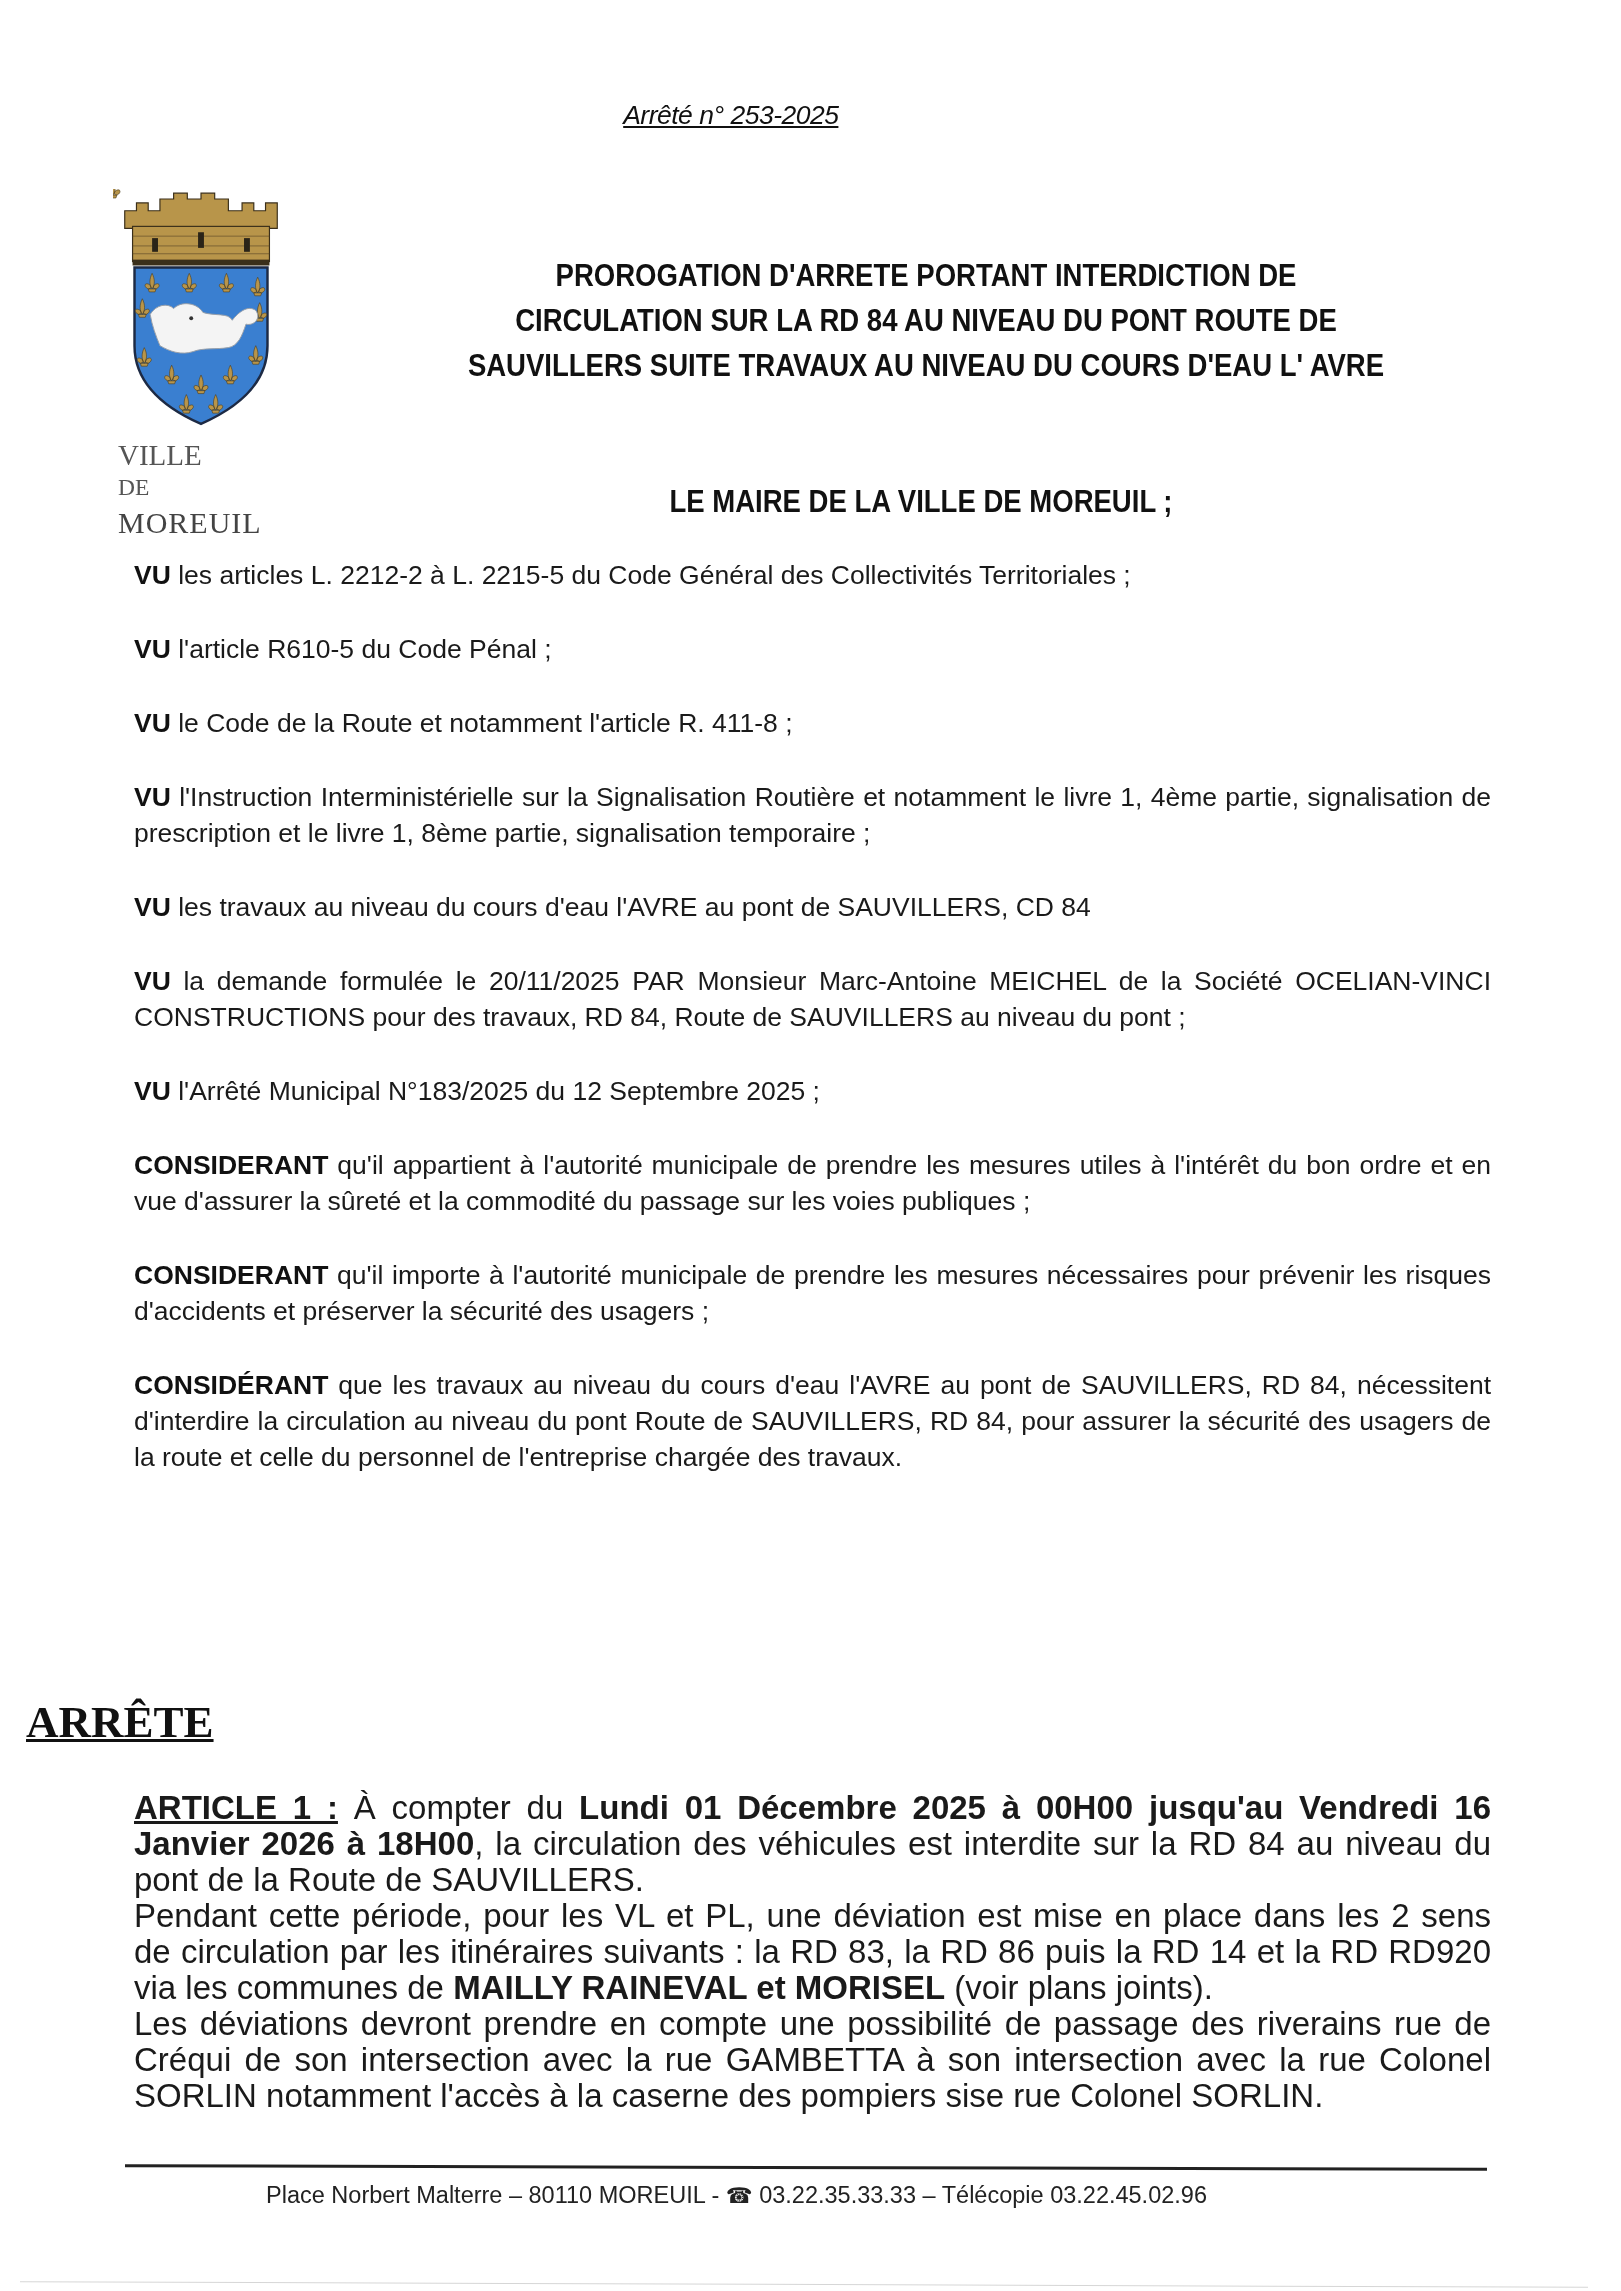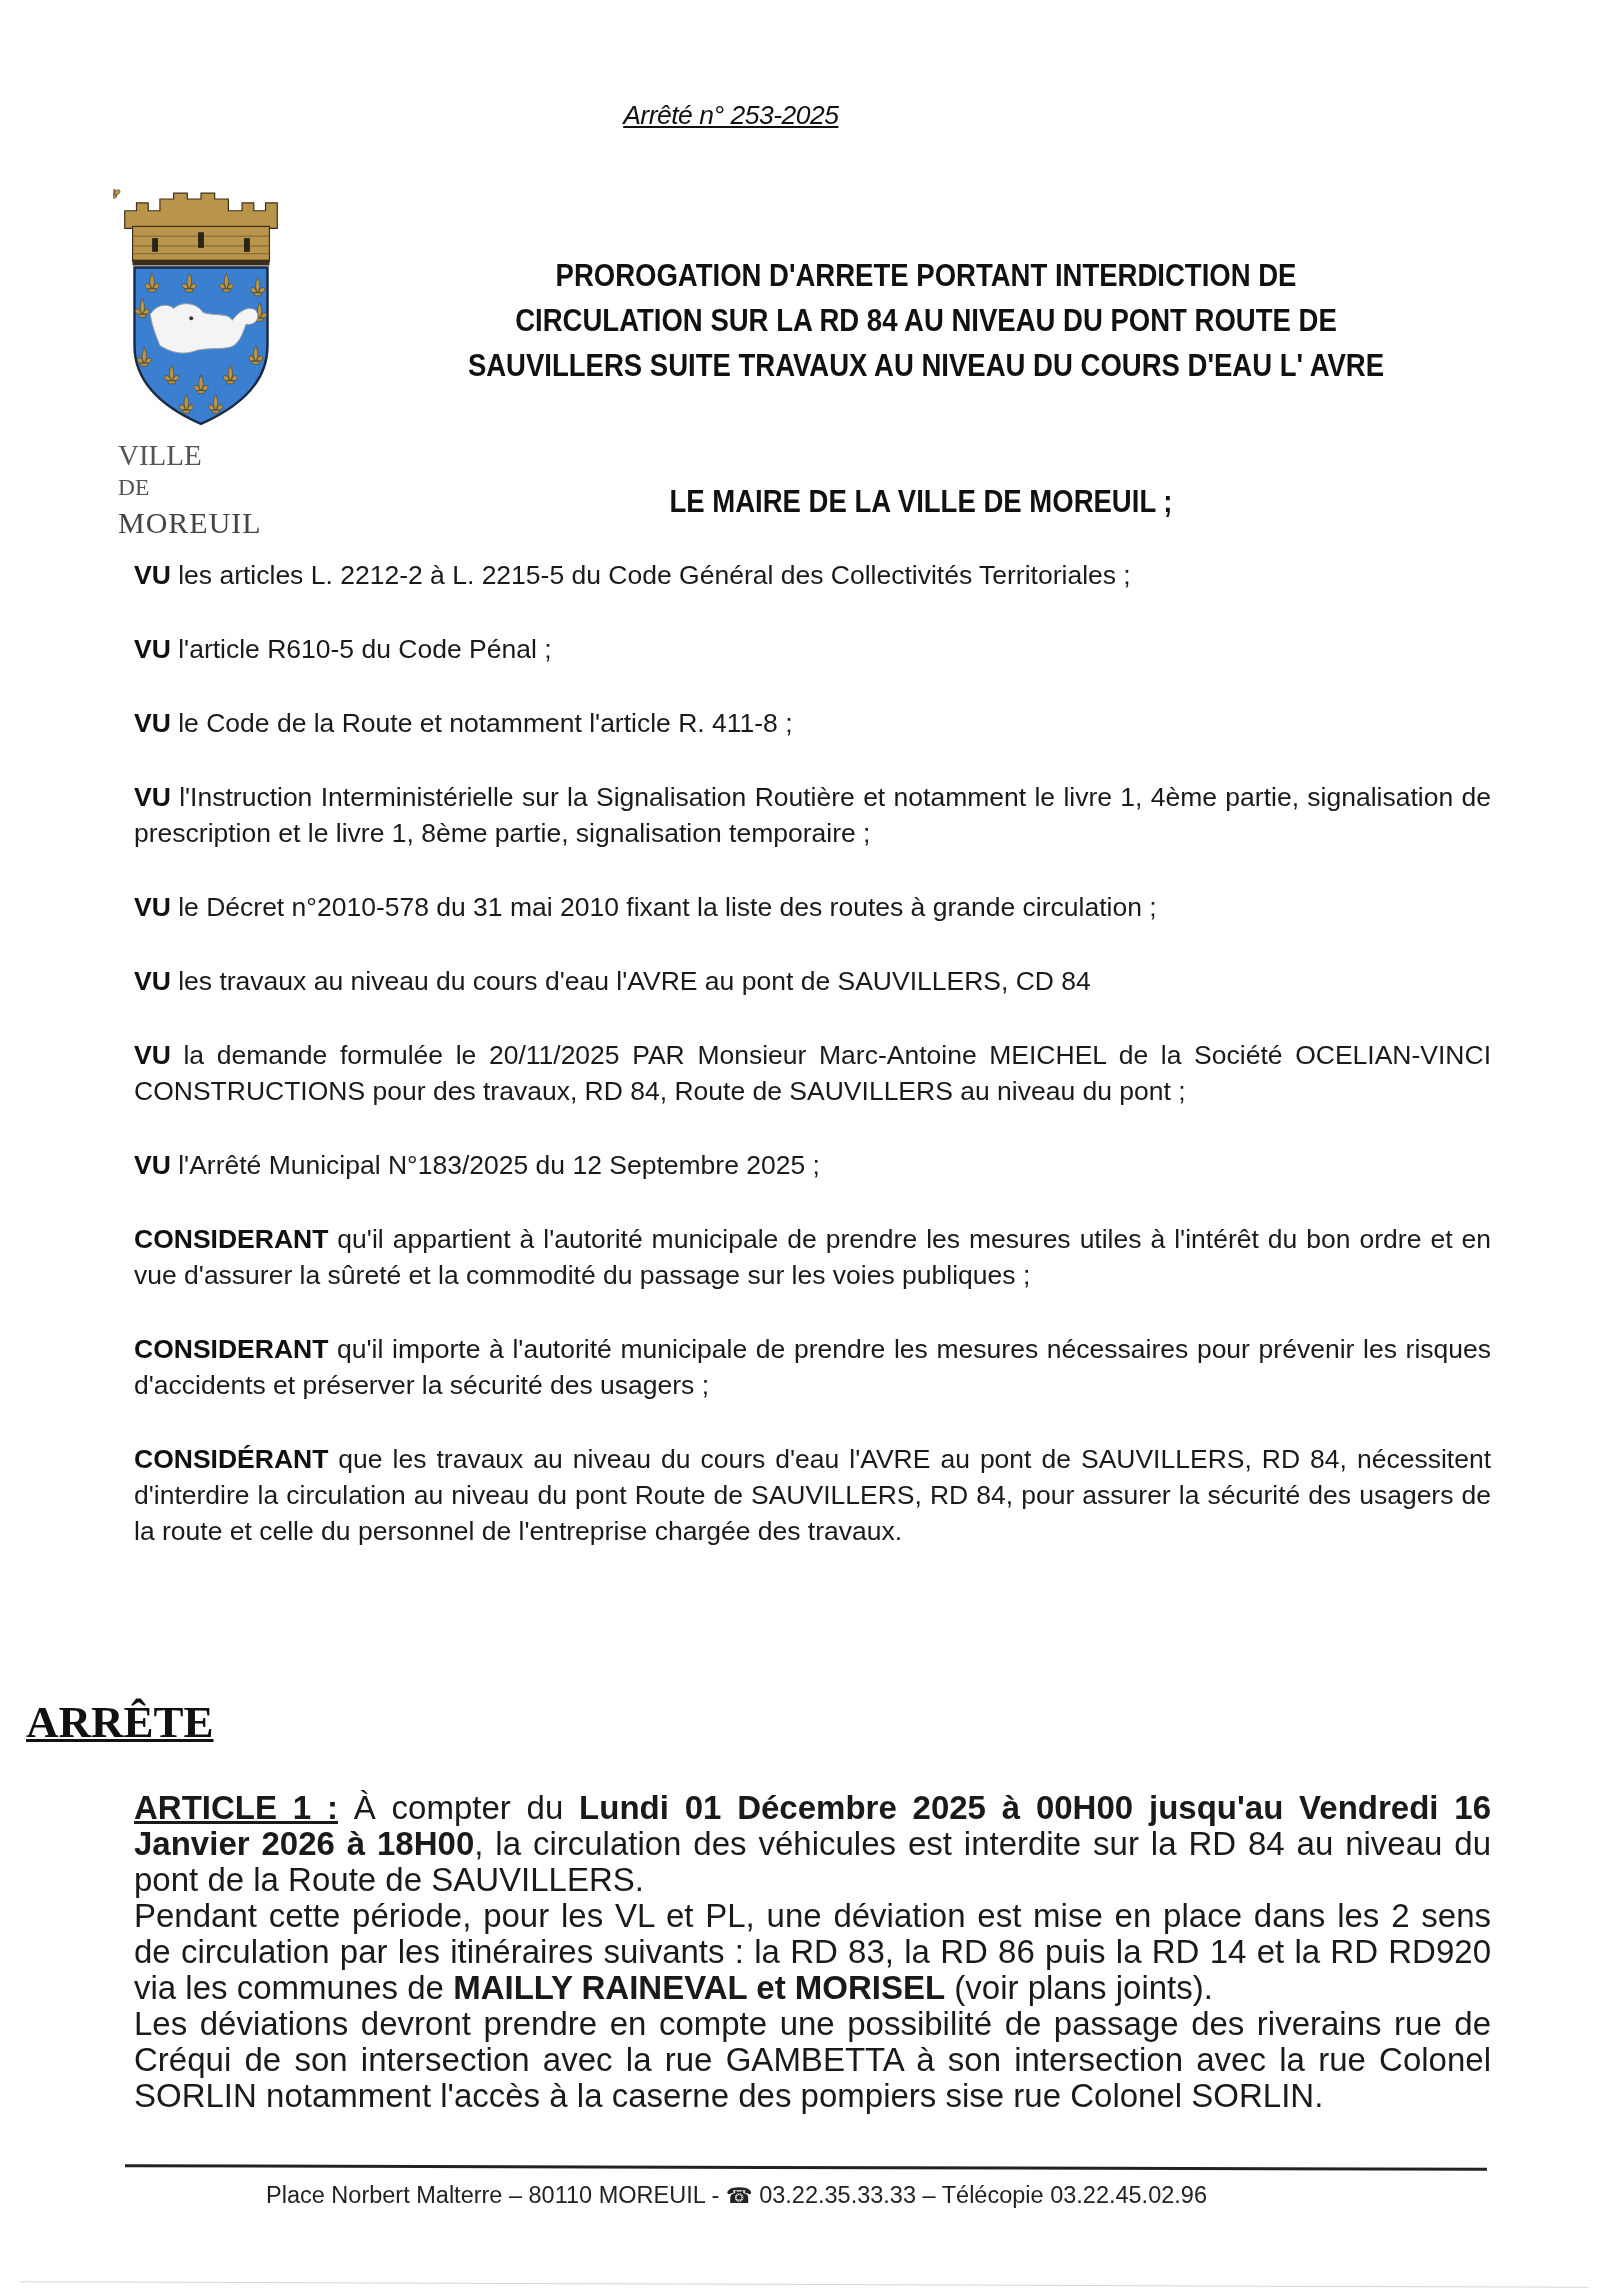--- a/index.html
+++ b/index.html
@@ -99,21 +99,20 @@
     <div>SAUVILLERS SUITE TRAVAUX AU NIVEAU DU COURS D'EAU L' AVRE</div>
   </div>
 
   <div class="maire">LE MAIRE DE LA VILLE DE MOREUIL ;</div>
 
   <div class="body">
     <p class="para"><b>VU</b><span> les articles L. 2212-2 à L. 2215-5 du Code Général des Collectivités Territoriales ;</span></p>
     <p class="para"><b>VU</b><span> l'article R610-5 du Code Pénal ;</span></p>
     <p class="para"><b>VU</b><span> le Code de la Route et notamment l'article R. 411-8 ;</span></p>
     <p class="para"><b>VU</b><span> l'Instruction Interministérielle sur la Signalisation Routière et notamment le livre 1, 4ème partie, signalisation de prescription et le livre 1, 8ème partie, signalisation temporaire ;</span></p>
-    <p class="para"><b>VU</b><span> le Décret n°2010-578 du 31 mai 2010 fixant la liste des routes à grande circulation ;</span></p>
     <p class="para"><b>VU</b><span> les travaux au niveau du cours d'eau l'AVRE au pont de SAUVILLERS, CD 84</span></p>
     <p class="para"><b>VU</b><span> la demande formulée le 20/11/2025 PAR Monsieur Marc-Antoine MEICHEL de la Société OCELIAN-VINCI CONSTRUCTIONS pour des travaux, RD 84, Route de SAUVILLERS au niveau du pont ;</span></p>
     <p class="para"><b>VU</b><span> l'Arrêté Municipal N°183/2025 du 12 Septembre 2025 ;</span></p>
     <p class="para"><b>CONSIDERANT</b><span> qu'il appartient à l'autorité municipale de prendre les mesures utiles à l'intérêt du bon ordre et en vue d'assurer la sûreté et la commodité du passage sur les voies publiques ;</span></p>
     <p class="para"><b>CONSIDERANT</b><span> qu'il importe à l'autorité municipale de prendre les mesures nécessaires pour prévenir les risques d'accidents et préserver la sécurité des usagers ;</span></p>
     <p class="para"><b>CONSIDÉRANT</b><span> que les travaux au niveau du cours d'eau l'AVRE au pont de SAUVILLERS, RD 84, nécessitent d'interdire la circulation au niveau du pont Route de SAUVILLERS, RD 84, pour assurer la sécurité des usagers de la route et celle du personnel de l'entreprise chargée des travaux.</span></p>
   </div>
 
   <div class="arrete-heading">ARRÊTE</div>
 

